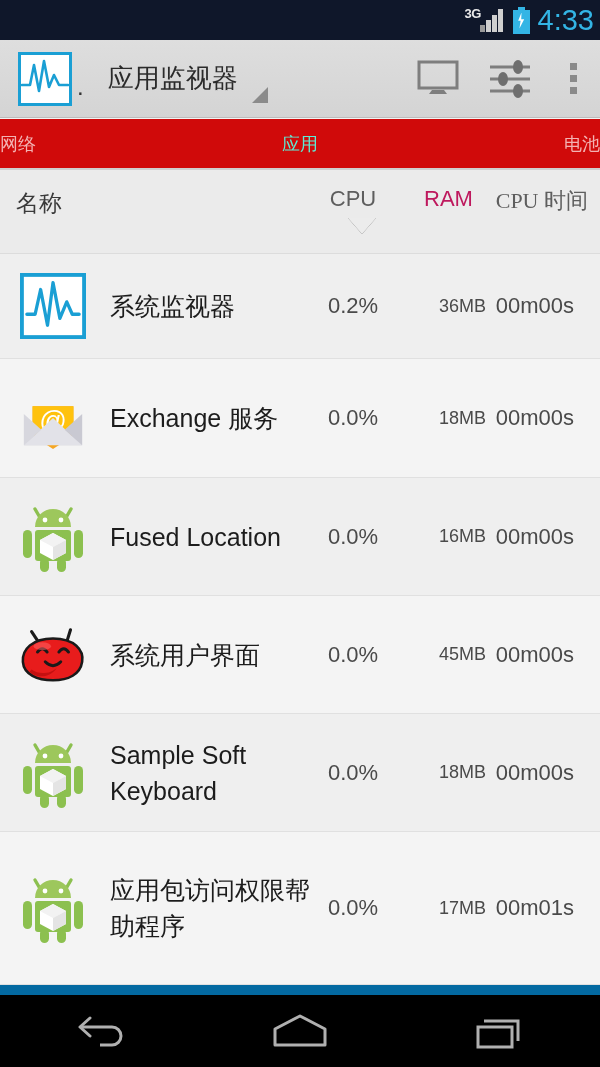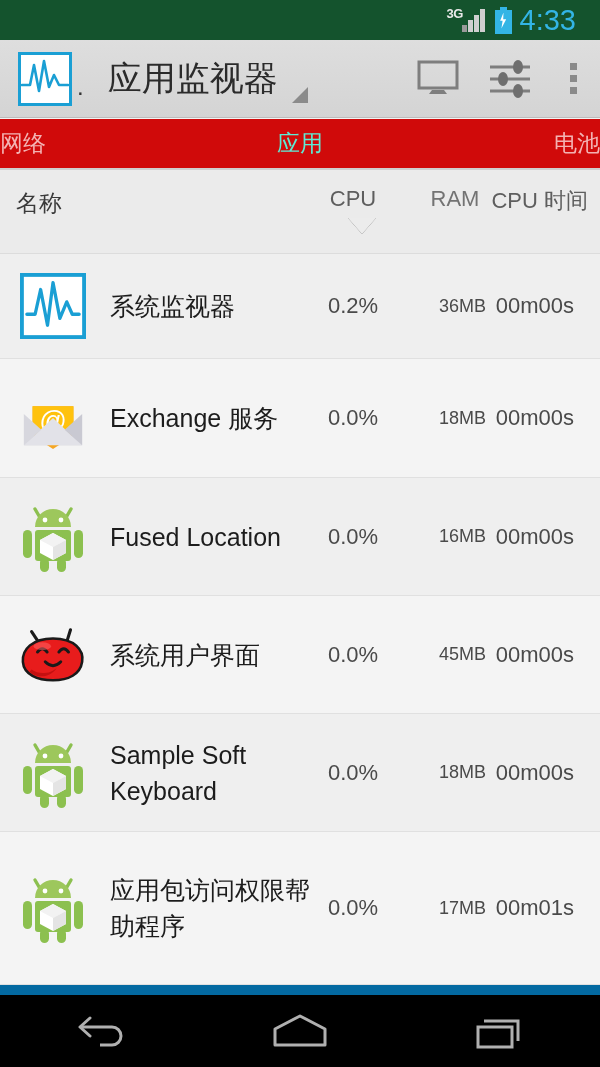--- a/index.html
+++ b/index.html
@@ -6,23 +6,23 @@
   html, body {
     width: 600px; height: 1067px;
     background: #efefef;
     font-family: "Liberation Sans", "DejaVu Sans", sans-serif;
     overflow: hidden;
   }
   #app { position: relative; width: 600px; height: 1067px; display: flex; flex-direction: column; }
 
   
   .statusbar {
-    height: 40px; background: #14532d; flex: 0 0 40px;
+    height: 40px; background: #0f172a; flex: 0 0 40px;
     display: flex; align-items: center; justify-content: flex-end;
-    padding-right: 24px; gap: 8px;
+    padding-right: 6px; gap: 8px;
   }
   .sb-signal { position: relative; width: 40px; height: 30px; }
   .sb-3g {
     position: absolute; left: 0; top: 1px;
     font-size: 13px; color: #e9e9e9; font-weight: bold; letter-spacing: -0.5px;
   }
   .bars { position: absolute; right: 0; bottom: 3px; width: 25px; height: 24px; }
   .bars i { position: absolute; bottom: 0; display: block; background: #cfcfcf; }
   .bars i.b1 { left: 0;  width: 5px; height: 7px;  background: #9a9a9a; }
   .bars i.b2 { left: 6px;  width: 5px; height: 12px; }
@@ -50,21 +50,21 @@
     border-bottom: 1px solid #bcbcbc;
     display: flex; align-items: center;
   }
   .app-icon {
     width: 54px; height: 54px; margin-left: 18px; flex: 0 0 54px;
     border: 3px solid #1a9fd4; background: #fff; position: relative;
   }
   .app-icon svg { display: block; width: 100%; height: 100%; }
   .icon-dot { font-size: 24px; color: #333; margin-left: 5px; line-height: 10px; align-self: flex-end; margin-bottom: 25px; }
   .ab-title {
-    margin-left: 24px; font-size: 34px; color: #2b2b2b; white-space: nowrap;
+    margin-left: 24px; font-size: 26px; color: #2b2b2b; white-space: nowrap;
   }
   .ab-spinner {
     width: 0; height: 0; align-self: flex-end; margin-bottom: 14px; margin-left: 14px;
     border-left: 16px solid transparent; border-bottom: 16px solid #8b8b8b;
   }
   .ab-spacer { flex: 1 1 auto; }
   .ab-btn {
     width: 72px; height: 78px; display: flex; align-items: center; justify-content: center;
   }
   .ab-btn svg { display: block; }
@@ -74,21 +74,21 @@
   }
   .dots i:last-child { margin-bottom: 0; }
 
   
   .tabbar {
     flex: 0 0 52px; height: 52px; background: #d00a0a; position: relative;
     display: flex; align-items: center;
     border-top: 1px solid #f2f2f2;
     border-bottom: 2px solid #cfcfcf;
   }
-  .tab { font-size: 23px; color: #f3b2b2; white-space: nowrap; }
+  .tab { font-size: 18px; color: #f3b2b2; white-space: nowrap; }
   .tab.tab-left { position: absolute; left: 0px; }
   .tab.tab-center { position: absolute; left: 50%; transform: translateX(-50%); color: #5eead4; }
   .tab.tab-right { position: absolute; right: 0px; }
 
   
   .colheader {
     flex: 0 0 84px; height: 84px; background: #ebebeb;
     position: relative; border-bottom: 1px solid #dcdcdc;
   }
   .ch-name {
@@ -97,25 +97,25 @@
   }
   .ch-cpu { position: absolute; left: 324px; top: 16px; width: 58px; text-align: center;
             font-size: 22px; color: #5e5e5e; }
   .sort-arrow {
     position: absolute; left: 348px; top: 48px;
     width: 0; height: 0;
     border-left: 14px solid transparent; border-right: 14px solid transparent;
     border-top: 16px solid #ececec;
     filter: drop-shadow(0 0 0.6px #9a9a9a) drop-shadow(0 0 0.6px #9a9a9a);
   }
-  .ch-ram { position: absolute; left: 424px; top: 16px; width: 62px; text-align: center;
-            font-size: 22px; color: #737373; }
+  .ch-ram { position: absolute; left: 424px; top: 16px; width: 62px; 
+            font-size: 22px; color: #be185d; }
   .ch-time {
     position: absolute; right: 12px; top: 16px; width: 110px; text-align: right;
-    font-size: 22px; color: #5e5e5e; line-height: 30px;
+    font-size: 22px; color: #5e5e5e; line-height: 30px; font-family: Liberation Serif, serif;
   }
 
   
   .list { flex: 1 1 auto; overflow: hidden; background: #0369a1; }
   .row {
     position: relative; display: flex; align-items: center;
     border-bottom: 1px solid #e0e0e0;
     background: #efefef;
   }
   .row.alt { background: #f4f4f4; }

